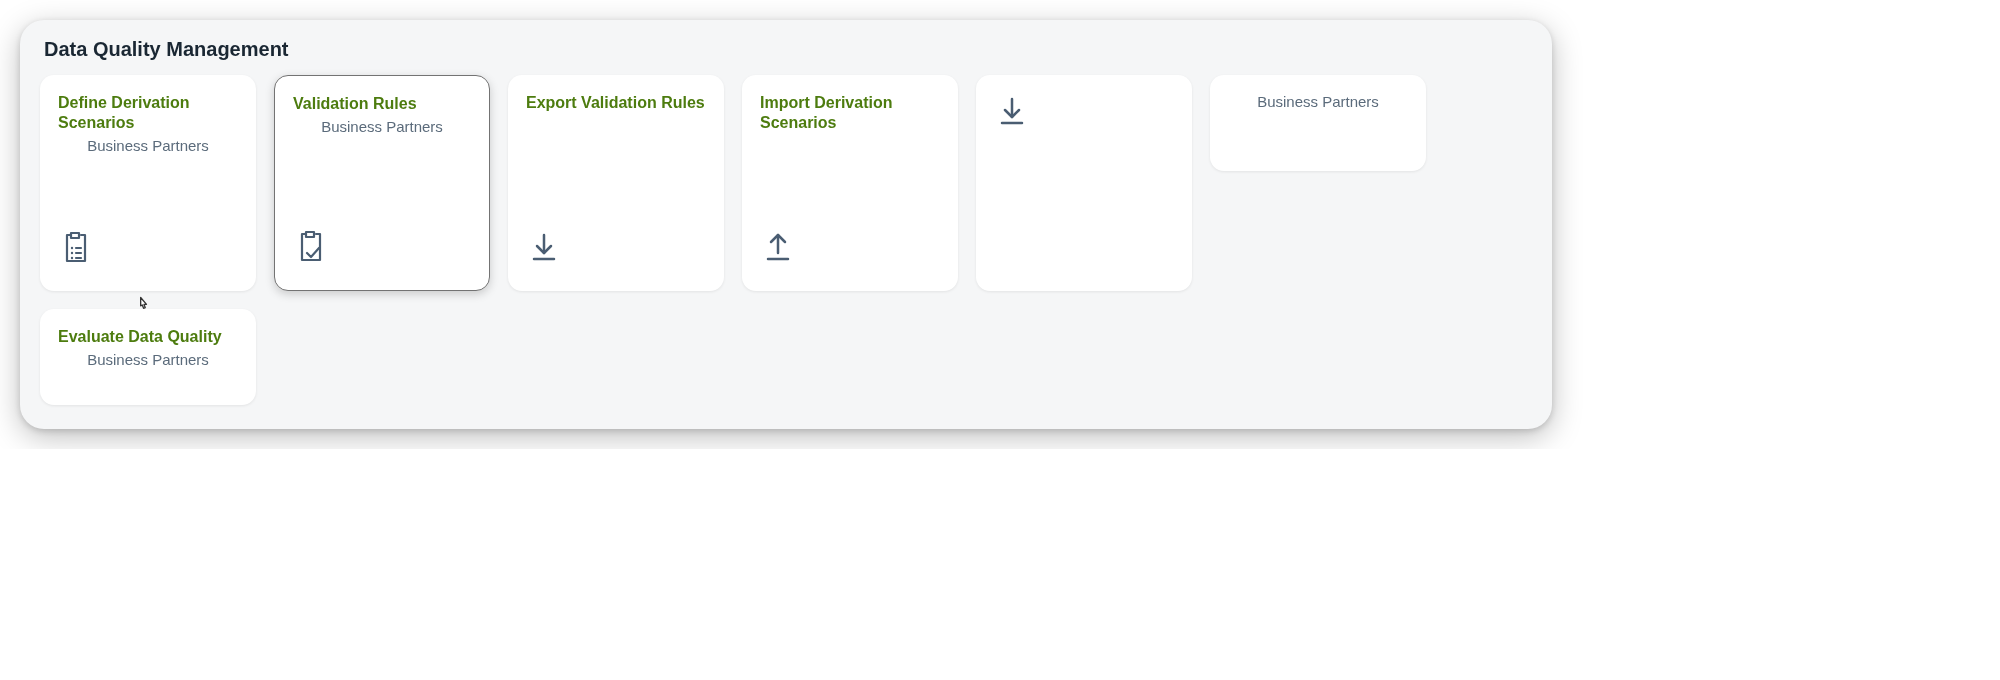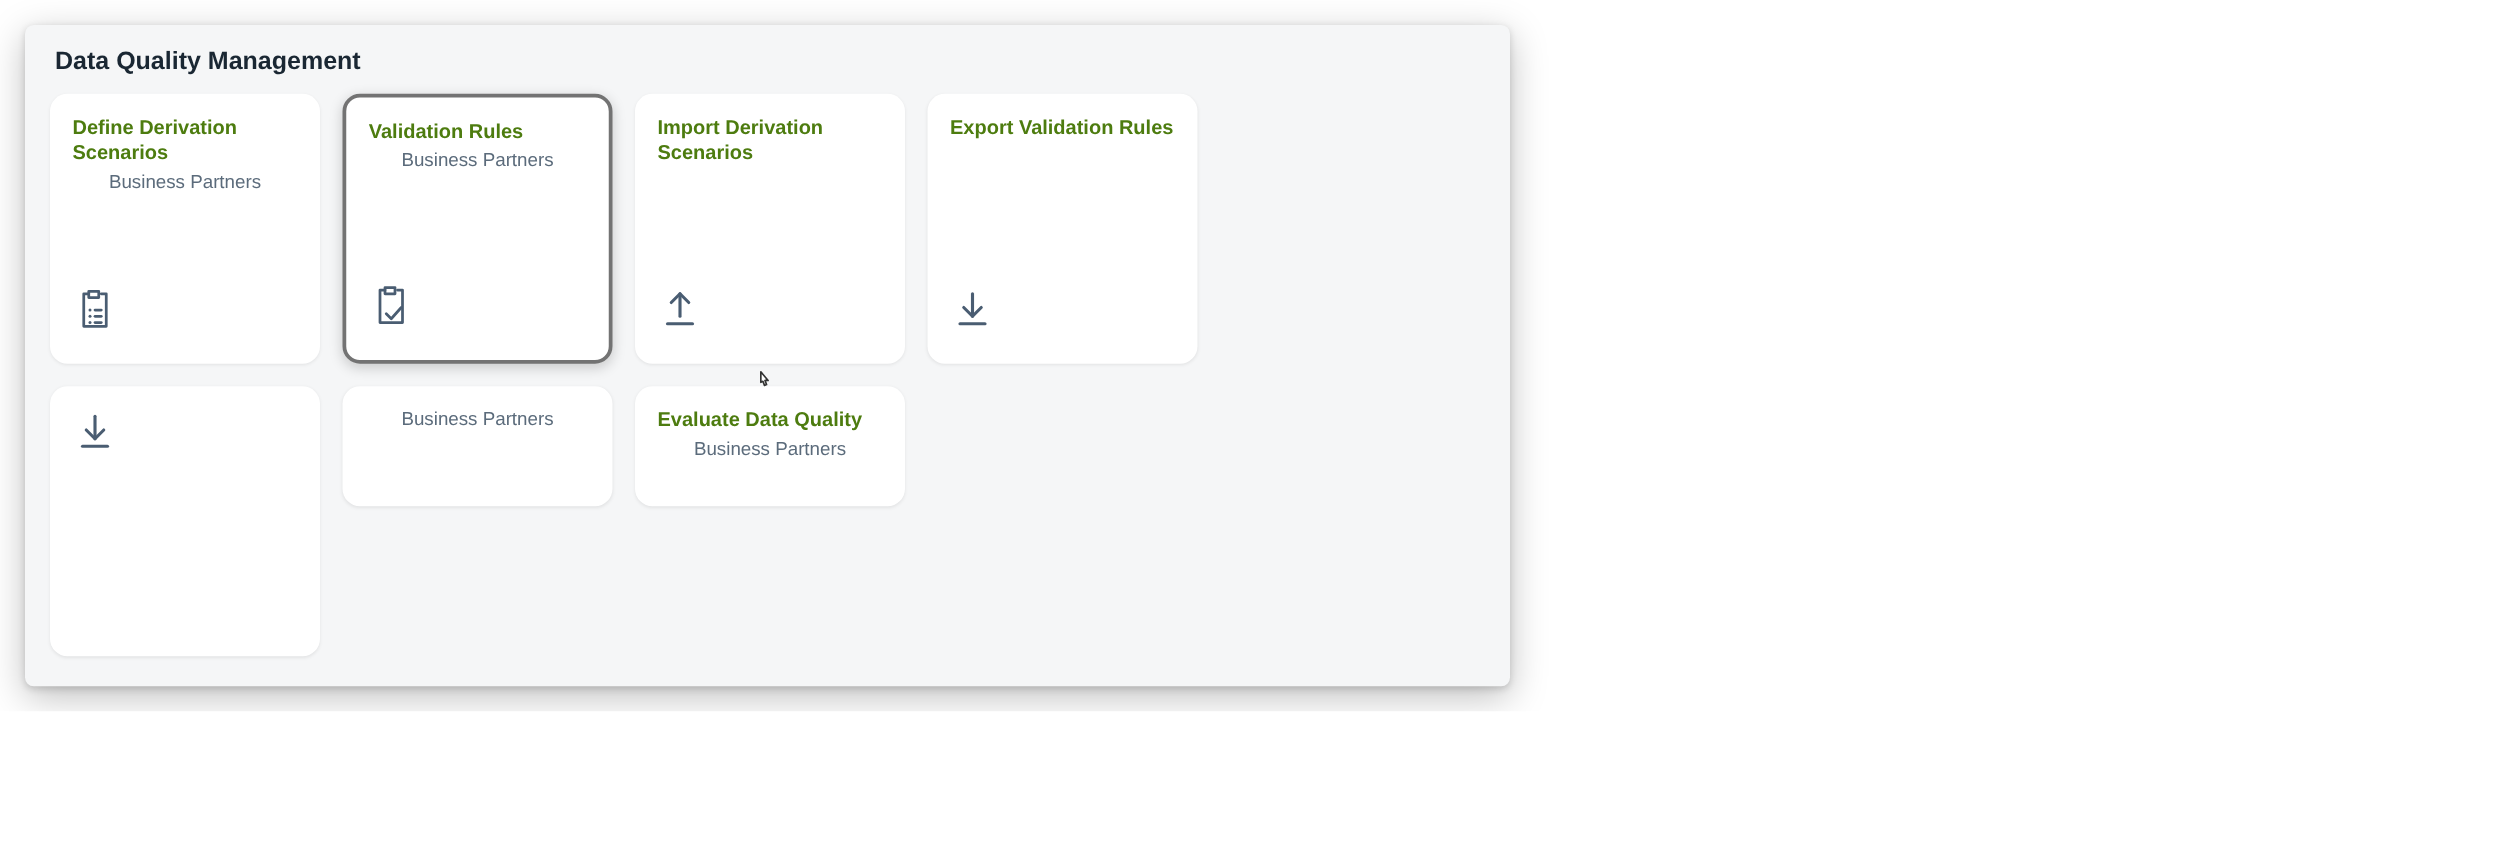--- a/index.html
+++ b/index.html
@@ -7,24 +7,24 @@
       padding: 0;
       box-sizing: border-box;
     }
     body {
       font-family: "72", "Segoe UI", Arial, sans-serif;
       background: #ffffff;
       padding: 20px;
     }
     .panel {
       background: #f5f6f7;
-      border-radius: 7px;
+      border-radius: 24px;
       padding: 18px 20px 24px 20px;
       box-shadow: 0 8px 30px rgba(0,0,0,0.25), 0 2px 6px rgba(0,0,0,0.15);
-      width: 1188px;
+      width: 1532px;
     }
     .section-title {
       font-size: 20px;
       font-weight: 700;
       color: #1a2733;
       margin-bottom: 14px;
       padding-left: 4px;
     }
     .tiles {
       display: flex;
@@ -38,21 +38,21 @@
       border-radius: 14px;
       box-shadow: 0 1px 3px rgba(0,0,0,0.08);
       padding: 18px 18px 16px 18px;
       display: flex;
       flex-direction: column;
       justify-content: space-between;
       cursor: pointer;
       position: relative;
     }
     .tile.hovered {
-      border: 3px solid #737373;
+      border: 1px solid #737373;
       box-shadow: 0 3px 10px rgba(0,0,0,0.18);
     }
     .tile-title {
       font-size: 16px;
       font-weight: 700;
       color: #4d7c0f;
       line-height: 1.25;
       margin-bottom: 4px;
     }
     .tile-subtitle {
@@ -127,41 +127,41 @@
           <path d="M13 4h8v5H13z"></path>
           <path d="M13 6H9v26h18V6h-4"></path>
           <polyline points="14,25 18,29 26,20"></polyline>
         </svg>
       </div>
     </div>
 
 
     <div class="tile">
       <div>
+        <div class="tile-title">Export Validation Rules</div>
+        <div class="tile-subtitle"></div>
+      </div>
+      <div class="tile-icon">
+        <svg viewBox="0 0 36 36" fill="none" stroke="currentColor" stroke-width="2.5" stroke-linecap="round" stroke-linejoin="round">
+          <line x1="18" y1="6" x2="18" y2="24"></line>
+          <polyline points="11,17 18,24 25,17"></polyline>
+          <line x1="8" y1="30" x2="28" y2="30"></line>
+        </svg>
+      </div>
+    </div>
+
+    <div class="tile">
+      <div>
         <div class="tile-title">Import Derivation Scenarios</div>
         <div class="tile-subtitle"></div>
       </div>
       <div class="tile-icon">
         <svg viewBox="0 0 36 36" fill="none" stroke="currentColor" stroke-width="2.5" stroke-linecap="round" stroke-linejoin="round">
           <line x1="18" y1="24" x2="18" y2="6"></line>
           <polyline points="11,13 18,6 25,13"></polyline>
-          <line x1="8" y1="30" x2="28" y2="30"></line>
-        </svg>
-      </div>
-    </div>
-
-    <div class="tile">
-      <div>
-        <div class="tile-title">Export Validation Rules</div>
-        <div class="tile-subtitle"></div>
-      </div>
-      <div class="tile-icon">
-        <svg viewBox="0 0 36 36" fill="none" stroke="currentColor" stroke-width="2.5" stroke-linecap="round" stroke-linejoin="round">
-          <line x1="18" y1="6" x2="18" y2="24"></line>
-          <polyline points="11,17 18,24 25,17"></polyline>
           <line x1="8" y1="30" x2="28" y2="30"></line>
         </svg>
       </div>
     </div>
 
     <div class="tile">
       <div class="tile-icon">
         <svg viewBox="0 0 36 36" fill="none" stroke="currentColor" stroke-width="2.5" stroke-linecap="round" stroke-linejoin="round">
           <line x1="18" y1="6" x2="18" y2="24"></line>
           <polyline points="11,17 18,24 25,17"></polyline>

